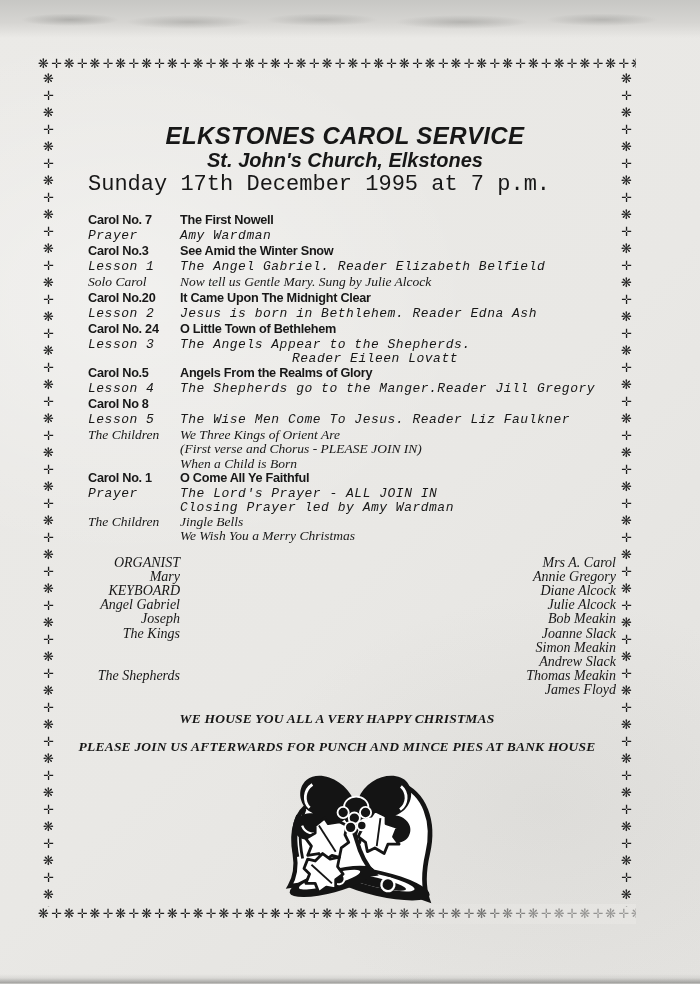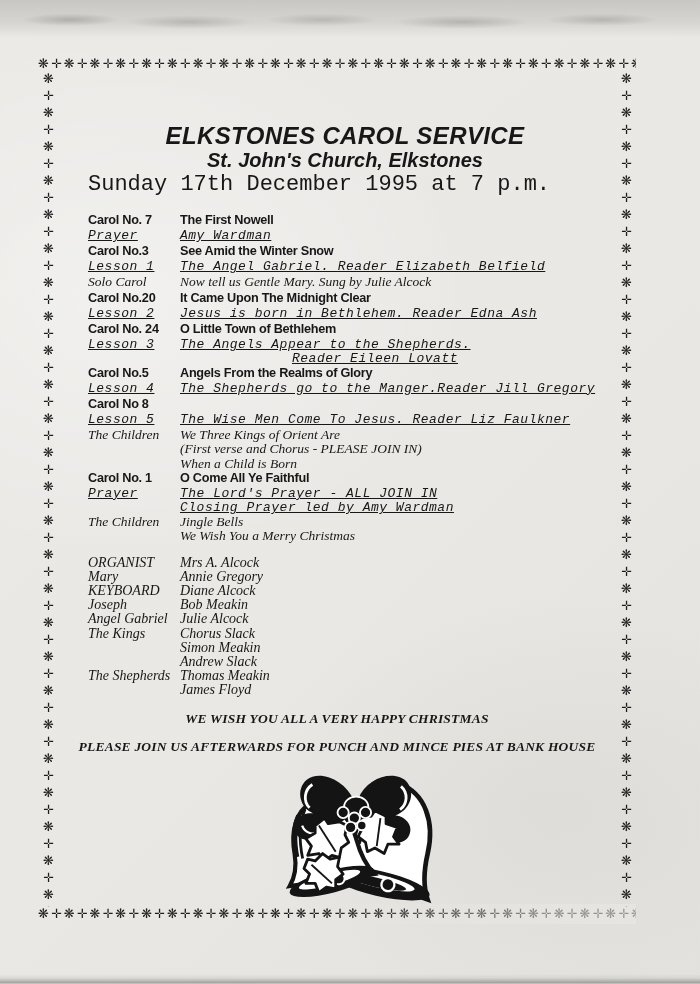--- a/index.html
+++ b/index.html
@@ -53,26 +53,26 @@
   .prow{display:flex;align-items:flex-start;}
   .plabel{flex:none;width:92px;}
   .plines{flex:1;min-width:0;}
   .pline{display:block;height:14.4px;line-height:14.4px;}
   .plabel{height:auto;line-height:14.4px;}
   .pline.indent{padding-left:112px;}
 
   .t-carol{display:inline-block;font:bold 13.5px "Liberation Sans",sans-serif;
            transform:scaleX(.94);transform-origin:0 50%;letter-spacing:-.3px;white-space:nowrap;}
   .t-mono{display:inline-block;font:italic 13px "Liberation Mono","DejaVu Sans Mono",monospace;
-          letter-spacing:.5px;white-space:nowrap;text-decoration:underline;}
+          letter-spacing:.5px;white-space:nowrap;}
   .t-serif{display:inline-block;font:italic 13.5px "Liberation Serif",serif;white-space:nowrap;}
 
   
   .credits{margin:13px 0 0 30px;}
-  .crow{display:flex;align-items:flex-start;}
+  .crow{display:flex;align-items:flex-start;text-align:right;}
   .crole{flex:none;width:92px;font:italic 14px/14.2px "Liberation Serif",serif;}
   .cnames{flex:1;}
   .cname{display:block;font:italic 14px/14.2px "Liberation Serif",serif;white-space:nowrap;}
 
   
   .msg{font:italic bold 13.5px/15px "Liberation Serif",serif;text-align:center;
        letter-spacing:.2px;white-space:nowrap;}
   .msg-1{margin-top:13px;}
   .msg-2{margin-top:13px;}
 
@@ -202,65 +202,65 @@
               <span class="pline"><span class="t-serif">Jingle Bells</span></span>
               <span class="pline"><span class="t-serif">We Wish You a Merry Christmas</span></span>
             </span>
           </div>
         </div>
 
       <div class="credits">
           <div class="crow">
             <span class="crole">ORGANIST</span>
             <span class="cnames">
-              <span class="cname">Mrs A. Alcock</span>
+              <span class="cname">Mrs A. Carol</span>
             </span>
           </div>
           <div class="crow">
             <span class="crole">Mary</span>
             <span class="cnames">
               <span class="cname">Annie Gregory</span>
             </span>
           </div>
           <div class="crow">
             <span class="crole">KEYBOARD</span>
             <span class="cnames">
               <span class="cname">Diane Alcock</span>
             </span>
           </div>
           <div class="crow">
+            <span class="crole">Angel Gabriel</span>
+            <span class="cnames">
+              <span class="cname">Julie Alcock</span>
+            </span>
+          </div>
+          <div class="crow">
             <span class="crole">Joseph</span>
             <span class="cnames">
               <span class="cname">Bob Meakin</span>
             </span>
           </div>
           <div class="crow">
-            <span class="crole">Angel Gabriel</span>
-            <span class="cnames">
-              <span class="cname">Julie Alcock</span>
-            </span>
-          </div>
-          <div class="crow">
             <span class="crole">The Kings</span>
             <span class="cnames">
-              <span class="cname">Chorus Slack</span>
+              <span class="cname">Joanne Slack</span>
               <span class="cname">Simon Meakin</span>
               <span class="cname">Andrew Slack</span>
             </span>
           </div>
           <div class="crow">
             <span class="crole">The Shepherds</span>
             <span class="cnames">
               <span class="cname">Thomas Meakin</span>
               <span class="cname">James Floyd</span>
             </span>
           </div>
         </div>
 
-      <div class="msg msg-1">WE WISH YOU ALL A VERY HAPPY CHRISTMAS</div>
+      <div class="msg msg-1">WE HOUSE YOU ALL A VERY HAPPY CHRISTMAS</div>
       <div class="msg msg-2">PLEASE JOIN US AFTERWARDS FOR PUNCH AND MINCE PIES AT BANK HOUSE</div>
 
       <div class="bells">
         <svg width="196" height="152" viewBox="0 0 210 163" aria-hidden="true">
 
           <g transform="rotate(13 135 85)">
             <path d="M135 20 C112 24 99 48 97 80 C95.5 100 89 113 80 121 L191 134 C183 121 180 104 180 86 C180 50 162 24 135 20 Z" fill="#ffffff" stroke="#141414" stroke-width="5"></path>
             <path d="M116 28 C104 42 99 64 98 86" fill="none" stroke="#141414" stroke-width="7"></path>
             <path d="M127 23 C113 38 107 66 106 92" fill="none" stroke="#141414" stroke-width="3.5"></path>
             <ellipse cx="136" cy="129" rx="56" ry="13.5" fill="#141414"></ellipse>

